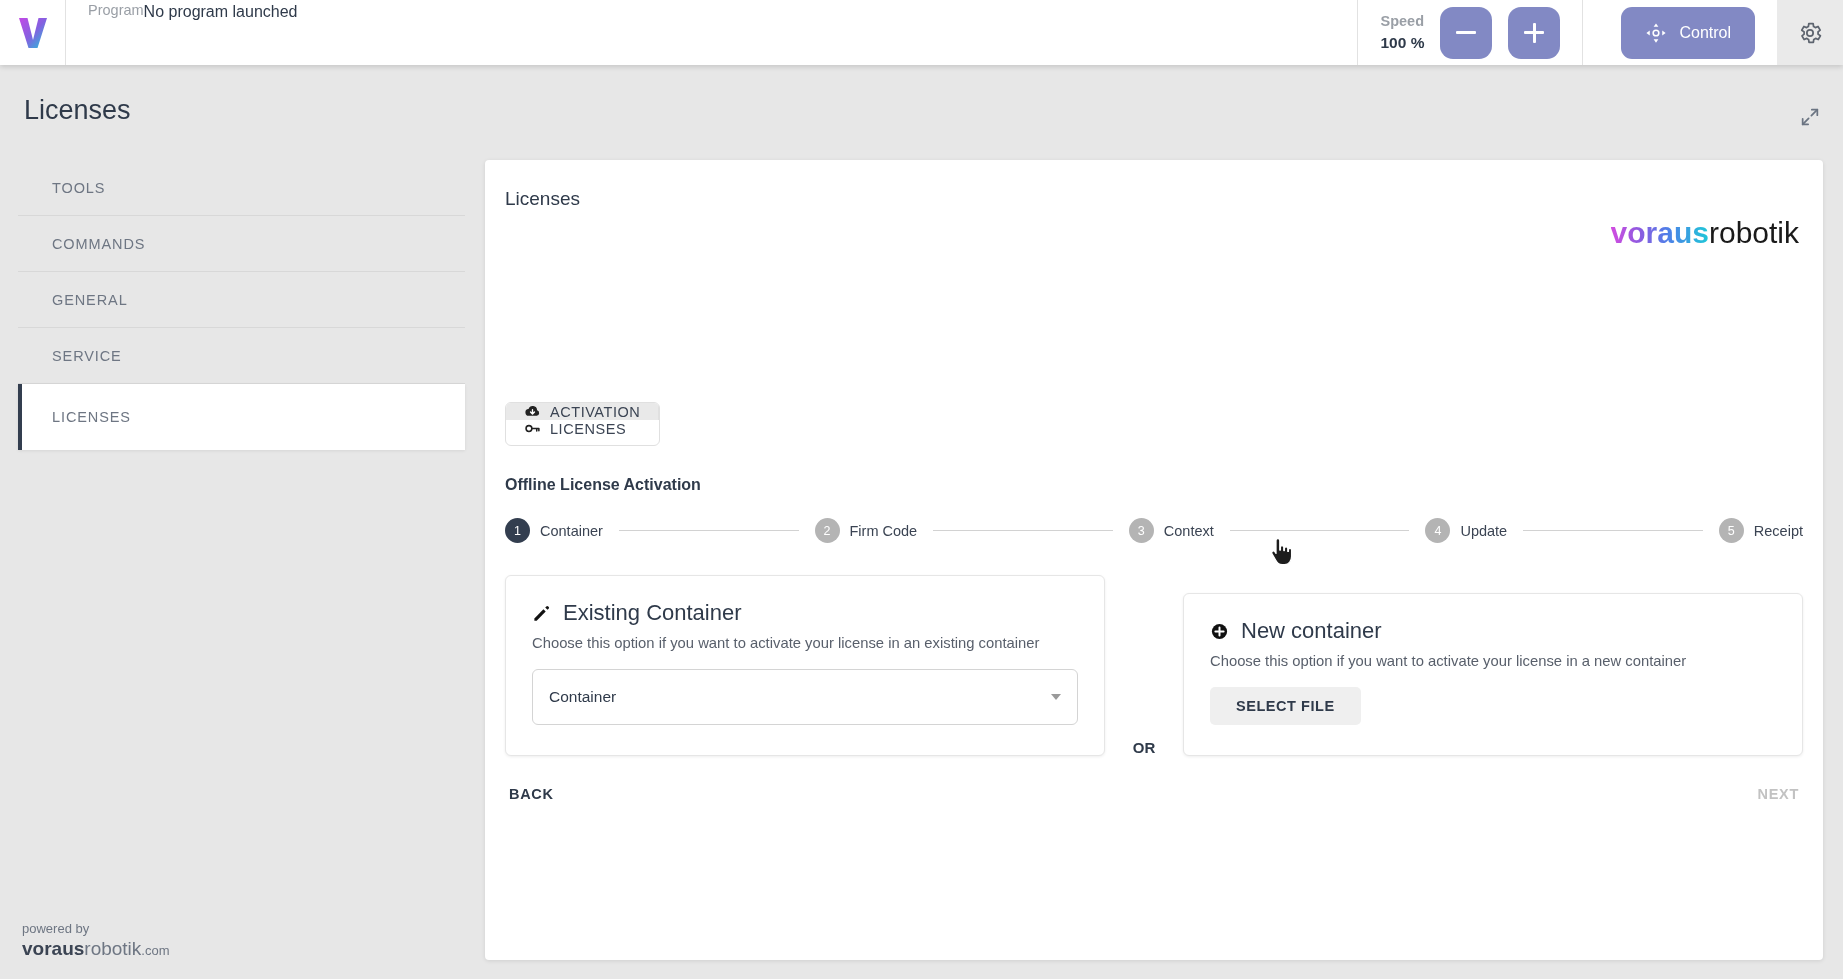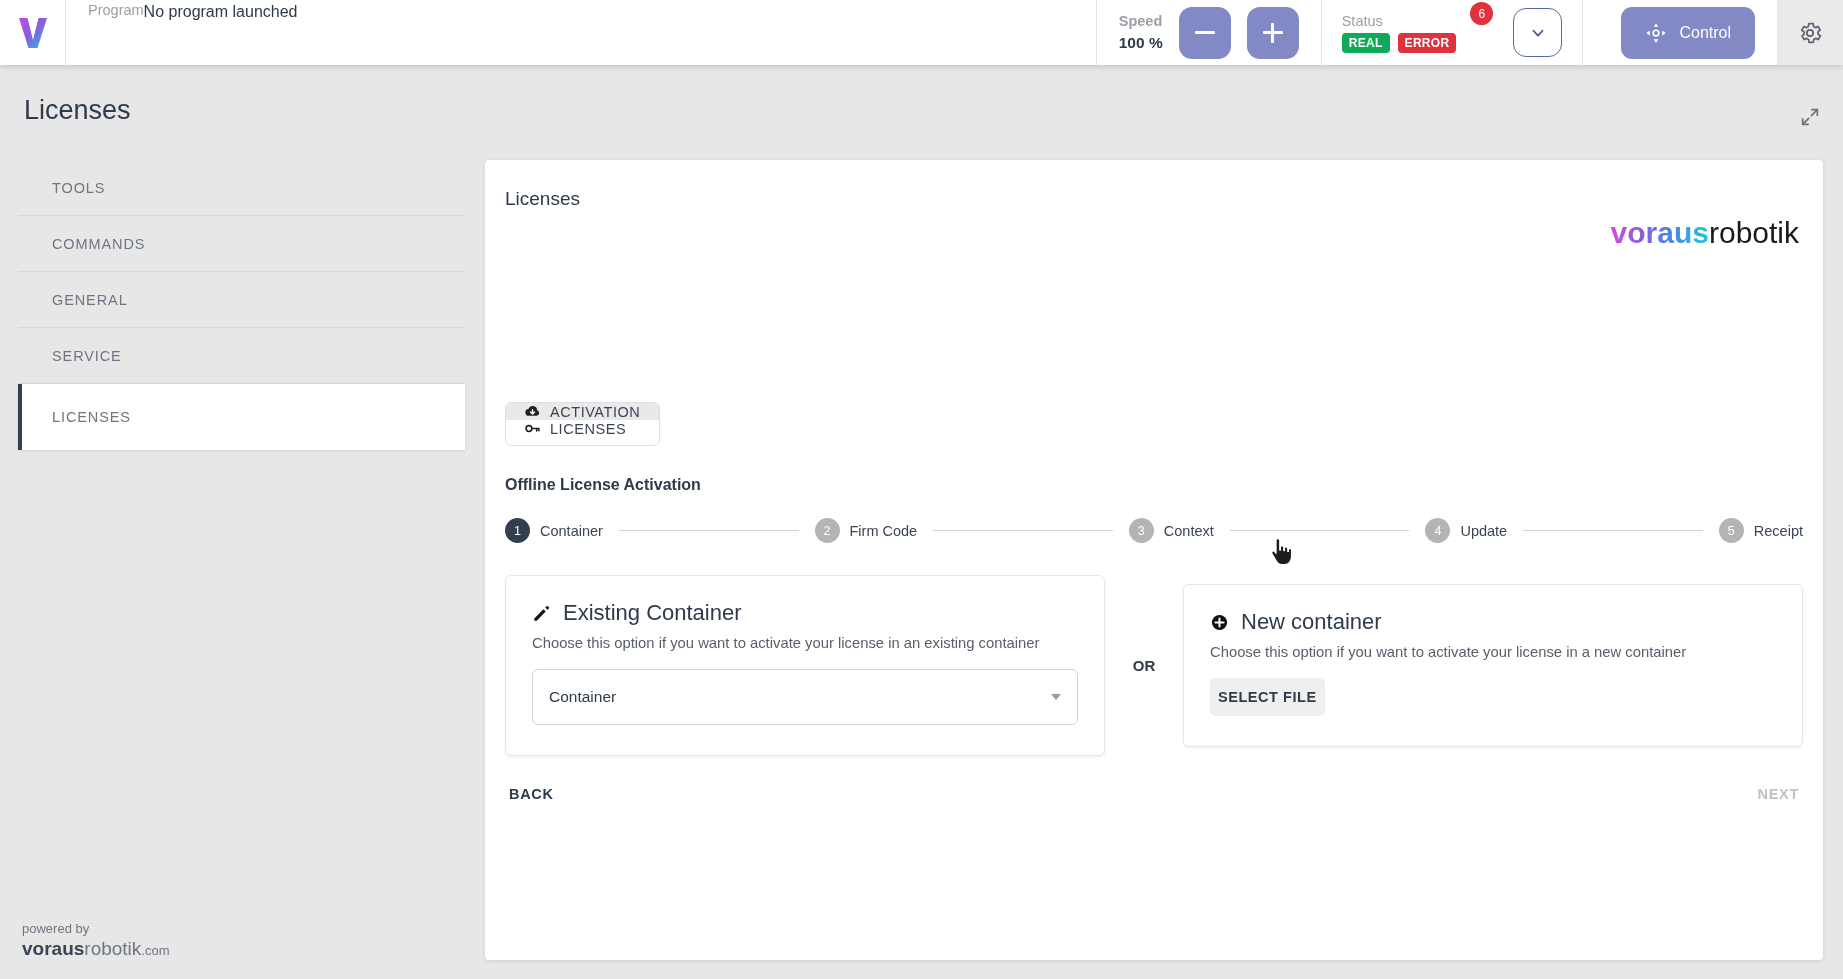--- a/index.html
+++ b/index.html
@@ -177,21 +177,21 @@
     background: #b4b4b4; color: #fff; font-size: 12.5px;
     display: flex; align-items: center; justify-content: center;
   }
   .step.active .step-circle { background: #333e4f; }
   .step-label { font-size: 14.5px; color: #3b4453; }
   .step-line { flex: 1 1 auto; height: 1px; background: #d2d2d2; margin: 0 16px; }
 
   
   .option-row {
     position: absolute; left: 20px; top: 415px; right: 20px;
-    display: flex; align-items: center;
+    display: flex; align-items: flex-end;
   }
   .opt-card {
     background: #fff; border: 1px solid #e6e6e6; border-radius: 6px;
     box-shadow: 0 1px 3px rgba(0,0,0,0.07);
     padding: 24px 26px 30px 26px;
   }
   .opt-left { width: 600px; }
   .opt-right { flex: 1 1 auto; }
   .or-sep {
     width: 78px; display: flex; align-items: center; justify-content: center;
@@ -204,21 +204,21 @@
   .opt-desc { font-size: 14.8px; color: #585f6b; margin-bottom: 18px; }
   .select-box {
     height: 56px; border: 1px solid #d4d4d4; border-radius: 6px;
     display: flex; align-items: center; justify-content: space-between;
     padding: 0 16px 0 16px; font-size: 15.5px; color: #2f3a4a; cursor: pointer;
     background: #fff;
   }
   .caret { width: 0; height: 0; border-left: 5.5px solid transparent; border-right: 5.5px solid transparent; border-top: 6px solid #9a9a9a; }
   .select-file-btn {
     background: #efefef; border: none; border-radius: 5px;
-    padding: 11px 8px; font-size: 14.5px; letter-spacing: .55px;
+    padding: 11px 26px; font-size: 14.5px; letter-spacing: .55px;
     color: #2f3a4a; cursor: pointer; font-weight: bold;
     font-family: "Liberation Sans", sans-serif;
   }
 
   
   .navrow {
     position: absolute; left: 20px; right: 20px; top: 620px;
     display: flex; justify-content: space-between; align-items: center;
   }
   .navbtn {
@@ -271,35 +271,20 @@
       <span class="speed-value">100 %</span>
     </div>
     <button class="rbtn">
       <span class="glyph-minus"></span>
     </button>
     <button class="rbtn">
       <span class="glyph-plus"></span>
     </button>
   </div>
 
-  <div class="status-group">
-    <div class="status-col">
-      <span class="status-label">Status</span>
-      <div class="badges">
-        <span class="badge real">REAL</span>
-        <span class="badge error">ERROR</span>
-      </div>
-    </div>
-    <span class="notif">6</span>
-    <div class="chevbtn">
-      <svg width="18" height="18" viewBox="0 0 24 24">
-        <path d="M6 9 L12 15.5 L18 9" fill="none" stroke="#4a5596" stroke-width="2.4" stroke-linecap="round" stroke-linejoin="round"></path>
-      </svg>
-    </div>
-  </div>
 
   <div class="control-cell">
     <button class="control-btn">
       <svg width="22" height="22" viewBox="0 0 24 24">
         <circle cx="12" cy="12" r="3.1" fill="none" stroke="#fff" stroke-width="1.7"></circle>
         <path d="M12 1.5 L14.6 5.2 L9.4 5.2 Z M12 22.5 L9.4 18.8 L14.6 18.8 Z M1.5 12 L5.2 9.4 L5.2 14.6 Z M22.5 12 L18.8 14.6 L18.8 9.4 Z" fill="#fff"></path>
       </svg>
       <span>Control</span>
     </button>
   </div>

